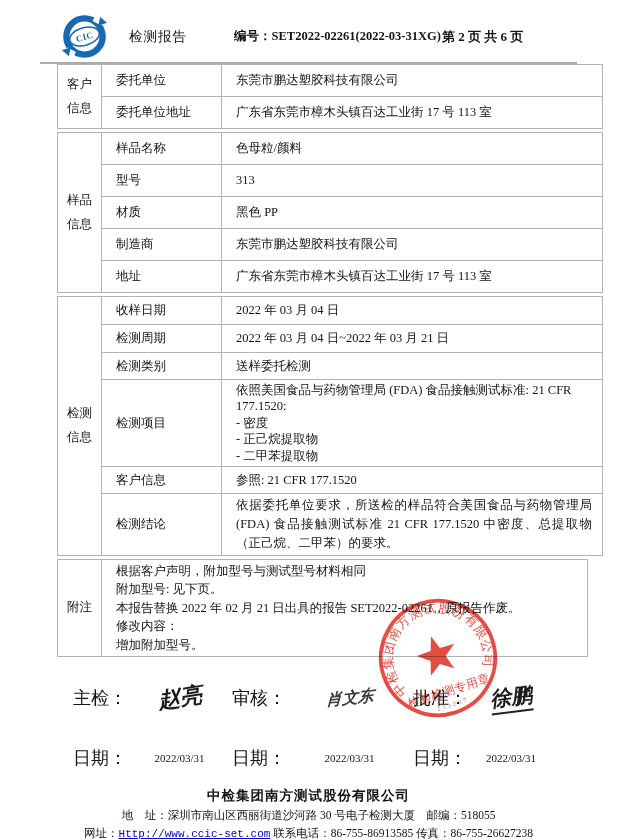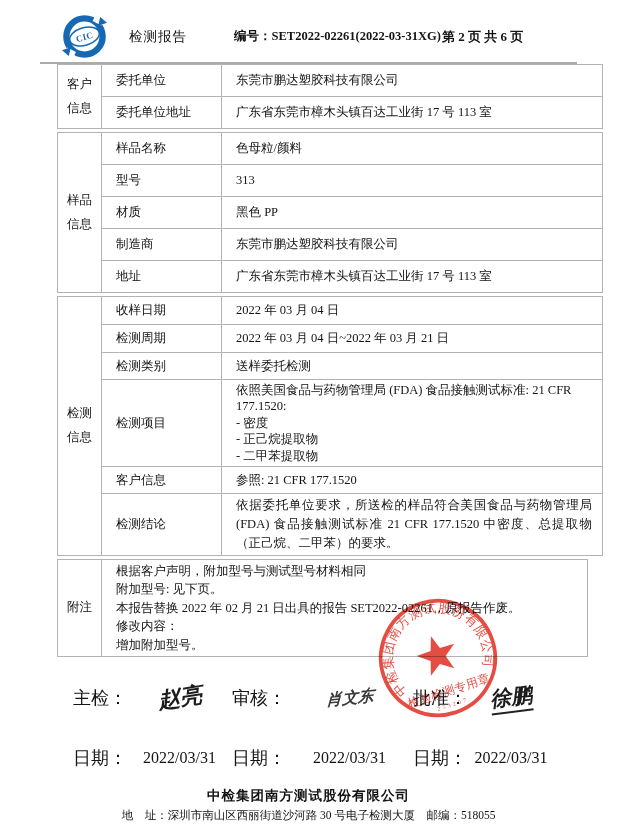--- a/index.html
+++ b/index.html
@@ -30,21 +30,21 @@
         grid-template-columns:159px 181px 142px;z-index:3;}
   .sig-row1{display:flex;align-items:center;height:36px;}
   .sig-row2{display:flex;align-items:center;height:20px;margin-top:32px;}
   .sig-label{font-size:18px;white-space:nowrap;}
   .sig-slot{flex:1;text-align:center;}
   .sig-name{display:inline-block;font-style:italic;font-weight:bold;color:#1c1c1c;
             font-family:"DejaVu Serif",serif;}
   .sig1{font-size:22px;transform:rotate(-9deg);}
   .sig2{font-size:16px;color:#3a3a3a;transform:rotate(-6deg) skewX(-8deg);}
   .sig3{font-size:21px;transform:rotate(-7deg);border-bottom:2px solid #222;}
-  .sig-date{font-size:16px;}
+  .sig-date{font-size:11px;}
   
   .stamp{position:absolute;left:360px;top:580px;width:156px;height:156px;z-index:4;
          mix-blend-mode:multiply;opacity:.88;}
   
   .footer{position:absolute;top:787px;left:0;width:617px;text-align:center;}
   .f-company{font-size:13.5px;font-weight:bold;letter-spacing:1px;}
   .f-line{font-size:11.5px;margin-top:3px;}
   .f-link{color:#0000cc;text-decoration:underline;font-family:"Liberation Mono","DejaVu Sans Mono",monospace;font-size:11px;}
 </style>
 </head>
@@ -205,15 +205,16 @@
         <textPath href="#ringPath" startOffset="0" textLength="184">中检集团南方测试股份有限公司</textPath>
       </text>
       <text x="75" y="112" text-anchor="middle" font-size="11.5" textLength="82">检验检测专用章</text>
       <text x="75" y="123.5" text-anchor="middle" font-size="5.5" letter-spacing="2.5">253207</text>
     </g>
   </svg>
 
   <div class="footer">
     <div class="f-company">中检集团南方测试股份有限公司</div>
     <div class="f-line"><span>地　址：</span><span>深圳市南山区西丽街道沙河路 30 号电子检测大厦</span>　<span>邮编：</span><span>518055</span></div>
+    <div class="f-line"><span>网址：</span><span class="f-link">Http://www.ccic-set.com</span> <span>联系电话：</span><span>86-755-86913585</span> <span>传真：</span><span>86-755-26627238</span></div>
   </div>
 
 </div>
 
 </body></html>

